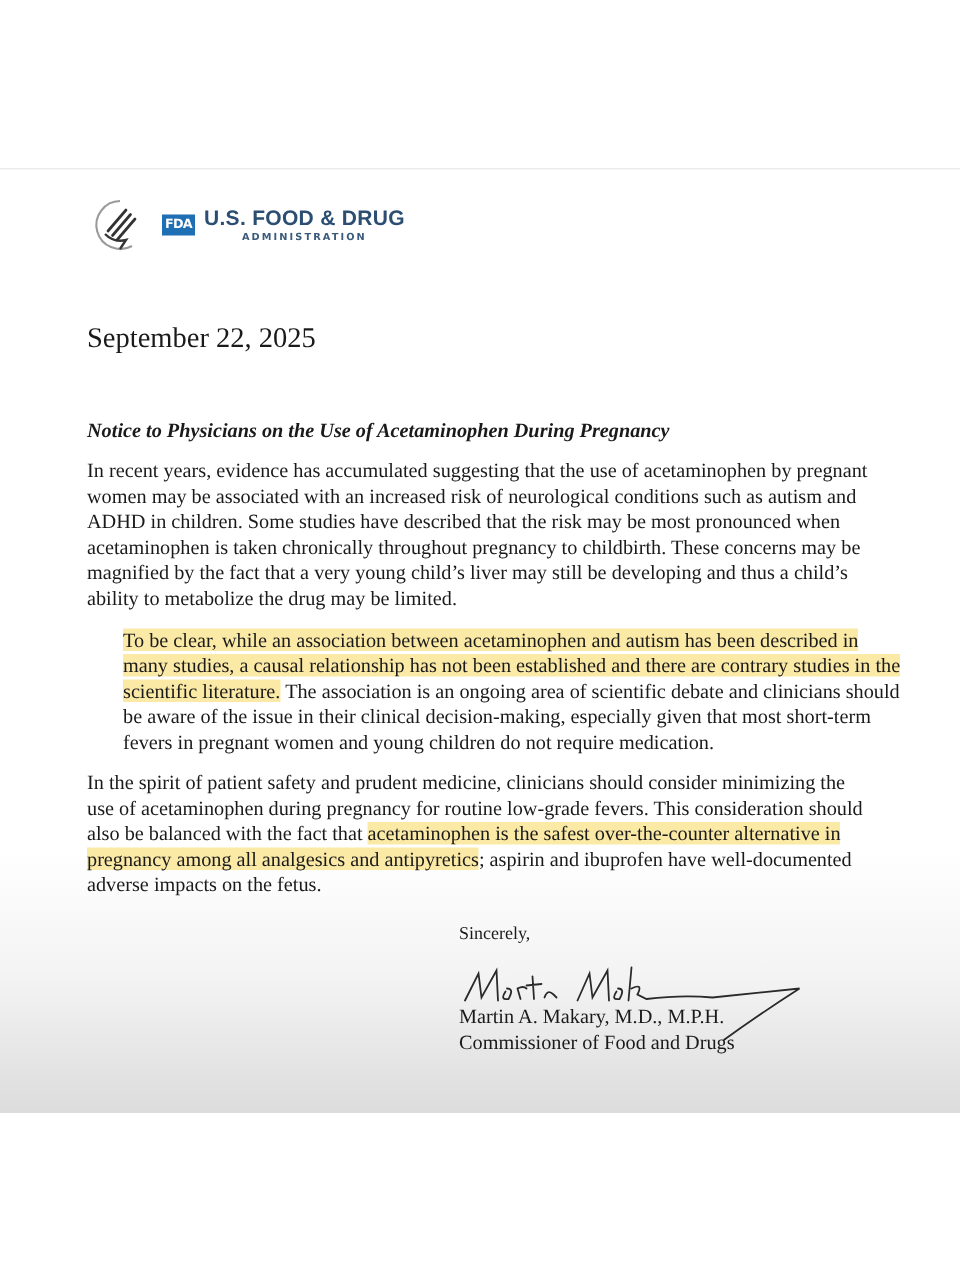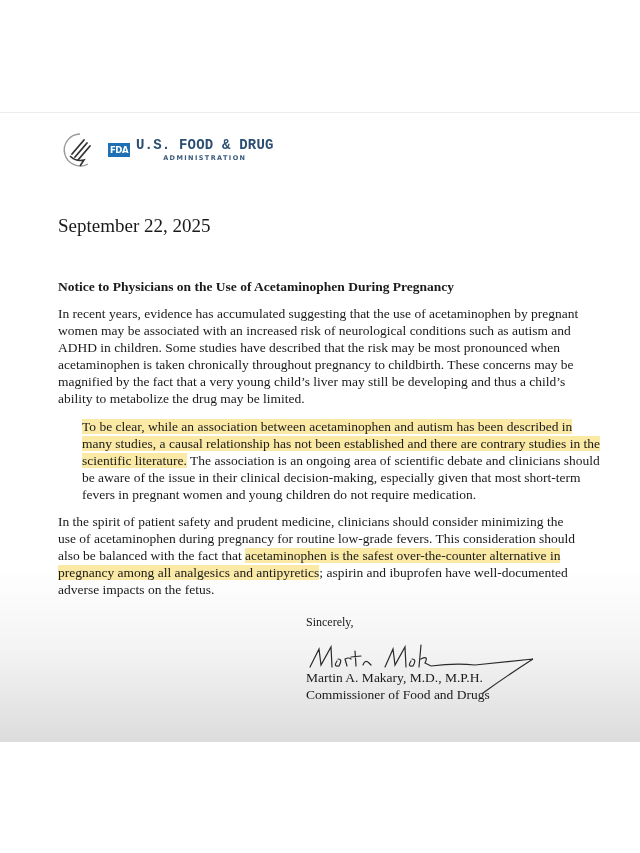--- a/index.html
+++ b/index.html
@@ -13,24 +13,24 @@
     border-top: 1px solid #ececec;
   }
   .logo-row { position: absolute; left: 58px; top: 18px; height: 38px; display: flex; align-items: center; }
   .hhs { width: 40px; height: 40px; margin-right: 10px; }
   .fda-box {
     width: 22px; height: 14px; background: #1f6fb5; color: #fff;
     font-family: "DejaVu Sans", sans-serif; font-weight: bold; font-size: 8.5px;
     display: flex; align-items: center; justify-content: center; letter-spacing: -0.5px;
   }
   .fda-text { margin-left: 6px; display: flex; flex-direction: column; justify-content: center; }
-  .fda-main { font-family: Liberation Mono, monospace; font-weight: bold; font-size: 14px; color: #2c4e72; letter-spacing: 0.2px; line-height: 16px; }
+  .fda-main { font-family: Liberation Sans, sans-serif; font-weight: bold; font-size: 14px; color: #2c4e72; letter-spacing: 0.2px; line-height: 16px; }
   .fda-sub { font-family: "DejaVu Sans", sans-serif; font-weight: bold; font-size: 6.5px; color: #3a5a7c; letter-spacing: 1.4px; line-height: 10px; text-align: center; }
   .date { position: absolute; left: 58px; top: 102px; font-size: 19px; }
-  .title { position: absolute; left: 58px; top: 166px; font-size: 13.5px; font-weight: bold; }
+  .title { position: absolute; left: 58px; top: 166px; font-size: 13.5px; font-weight: bold; font-style: italic; }
   .para { position: absolute; left: 58px; width: 540px; font-size: 13.5px; line-height: 16.9px; }
   .para .ln { display: block; white-space: nowrap; }
   .p1 { top: 193px; }
   .p2 { top: 306px; margin-left: 24px; }
   .p3 { top: 401px; }
   .hl { background: #fbe9a6; }
   .closing { position: absolute; left: 306px; top: 502px; font-size: 12px; }
   .sig { position: absolute; left: 305px; top: 524px; width: 240px; height: 60px; }
   .signer { position: absolute; left: 306px; top: 556px; font-size: 13.5px; line-height: 17px; }
 </style>

